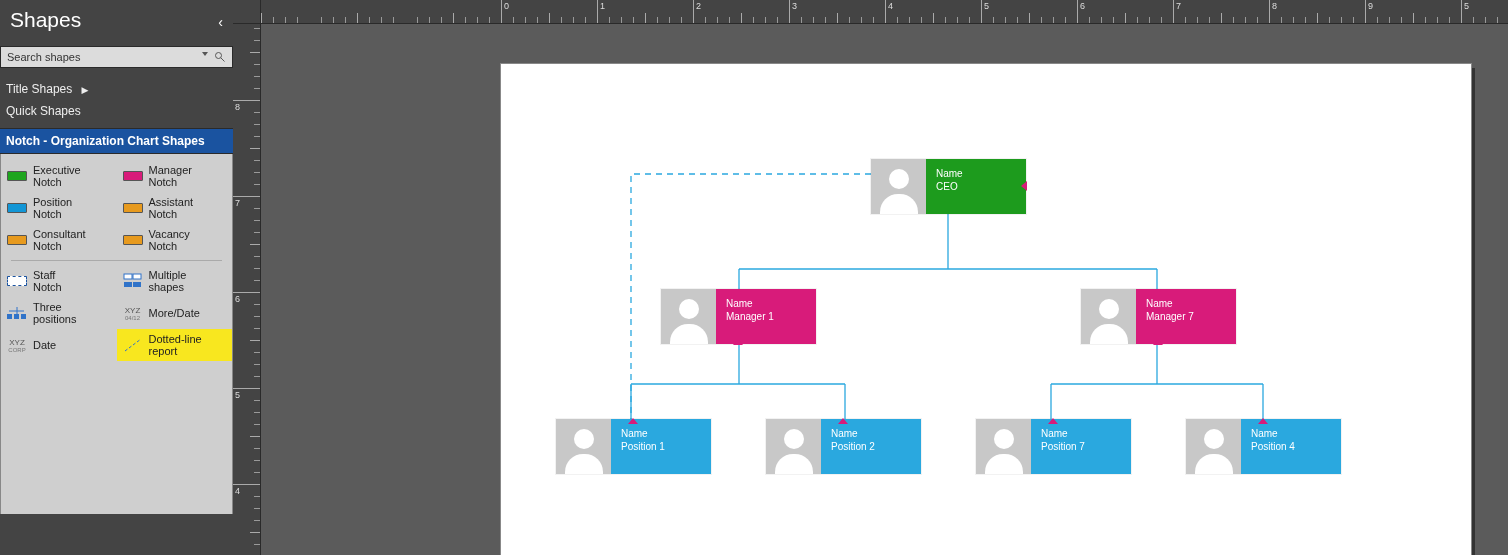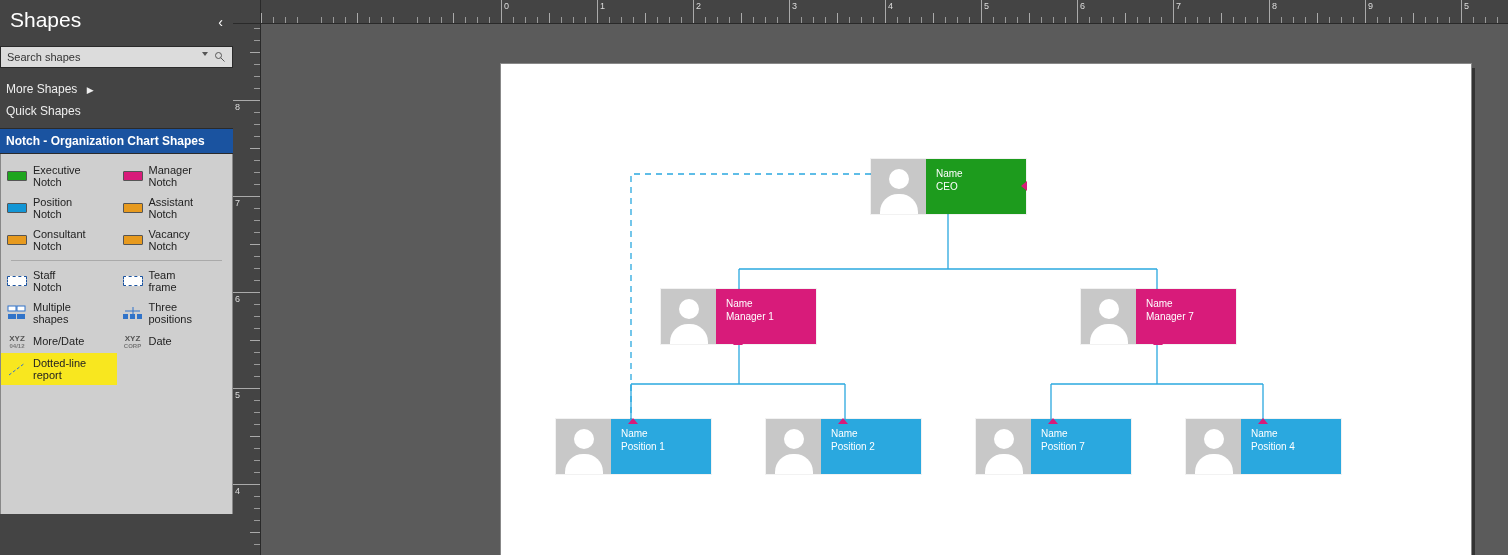--- a/index.html
+++ b/index.html
@@ -30,21 +30,21 @@
 
 .highlight-yellow { background: rgba(255,235,0,.85); }
 
 
 .notch-icon { width: 20px; height: 10px; border-radius: 1px; }
 .notch-green { background: #1ea51e; border: 1px solid #555; }
 .notch-pink  { background: #d81b7a; border: 1px solid #555; }
 .notch-blue  { background: #1296d6; border: 1px solid #555; }
 .notch-orange{ background: #e79a1e; border: 1px solid #555; }
 .notch-dash  { background: #fff; border: 1px dashed #1a53a0; }
-.xyz { font-size: 8px; font-weight: 700; color: #555; text-align: center; }
+.xyz { font-size: 8px; font-weight: 400; color: #555; text-align: center; }
 .mini { font-size: 6px; color: #777; }
 
 
 .content { position: absolute; left: 233px; top: 0; right: 0; bottom: 0; background: #555; }
 
 .corner { position: absolute; left: 0; top: 0; width: 28px; height: 24px; background: #444; border-right: 1px solid #2a2a2a; border-bottom: 1px solid #2a2a2a; }
 
 .ruler-h { position: absolute; left: 28px; top: 0; right: 0; height: 24px; background: #444; color: #ddd; font-size: 9px; overflow: hidden; border-bottom: 1px solid #2a2a2a; }
 .ruler-h-inner { position: absolute; top:0; bottom:0; }
 .ruler-h .major { position: absolute; top: 0; bottom: 0; border-left: 1px solid #aaa; }
@@ -98,21 +98,21 @@
     <div class="search-box" title="Search shapes">
       <span>Search shapes</span>
       <span class="caret"></span>
       <svg class="mag" viewBox="0 0 16 16">
           <circle cx="6" cy="6" r="4" fill="none" stroke="#555" stroke-width="1.3"></circle>
           <line x1="9" y1="9" x2="14" y2="14" stroke="#555" stroke-width="1.3"></line>
         </svg>
     </div>
   </div>
   <div class="menu-row">
-    <span>More Shapes</span>
+    <span>Title Shapes</span>
     <span class="arrow">▶</span>
   </div>
   <div class="menu-row">
     <span>Quick Shapes</span>
   </div>
   <div class="stencil-title">
     <span>Notch - Organization Chart Shapes</span>
   </div>
   <div class="stencil-body">
     <div class="shape-grid" id="grid1">
@@ -153,26 +153,20 @@
           <div class="shape-label">Vacancy<br>Notch</div>
         </div>
       </div>
     <div class="sep"></div>
     <div class="shape-grid" id="grid2">
         <div class="shape-cell">
           <div class="shape-icon">
             <div class="notch-icon notch-dash"></div>
           </div>
           <div class="shape-label">Staff<br>Notch</div>
-        </div>
-        <div class="shape-cell">
-          <div class="shape-icon">
-            <div class="notch-icon notch-dash"></div>
-          </div>
-          <div class="shape-label">Team<br>frame</div>
         </div>
         <div class="shape-cell">
           <div class="shape-icon">
             <svg width="20" height="16">
               <rect x="1" y="1" width="8" height="5" fill="#fff" stroke="#3073c9"></rect>
               <rect x="10" y="1" width="8" height="5" fill="#fff" stroke="#3073c9"></rect>
               <rect x="1" y="9" width="8" height="5" fill="#3073c9"></rect>
               <rect x="10" y="9" width="8" height="5" fill="#3073c9"></rect>
             </svg>
           </div>

